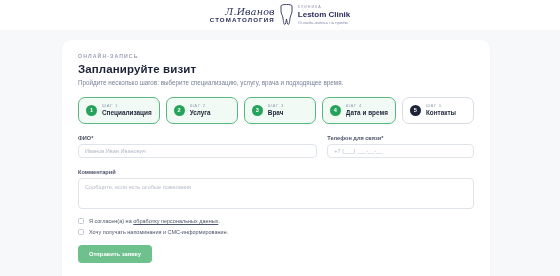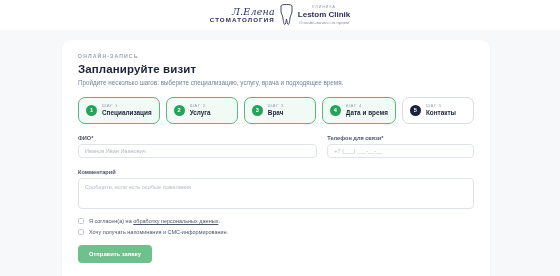--- a/index.html
+++ b/index.html
@@ -31,21 +31,21 @@
   }
   .logo-stoma {
     font-size: 6.2px;
     letter-spacing: 1.1px;
     color: #2b2f5e;
     font-weight: 700;
     display: block;
     margin-top: 1px;
   }
   .tooth-mark { width: 15px; height: 22px; display: block; }
-  .logo-right { line-height: 1.25; text-align: center; }
+  .logo-right { line-height: 1.25; }
   .logo-kw { font-size: 3.6px; letter-spacing: 1px; color: #8d90ad; display: block; }
   .logo-name { font-size: 8px; font-weight: 700; color: #2b2f5e; display: block; }
   .logo-sub { font-size: 4.3px; color: #8d90ad; display: block; }
 
   
   .page {
     position: absolute;
     top: 30px; left: 0; right: 0; bottom: 0;
     background: #f7f8fa;
     padding: 10px 0 0 12px;
@@ -198,21 +198,21 @@
     padding: 6px 11px;
     cursor: pointer;
   }
 </style>
 </head>
 <body>
 
 <div class="topbar">
   <div class="logo">
     <div class="logo-left">
-      <span class="logo-script">Л.Елена</span>
+      <span class="logo-script">Л.Иванов</span>
       <span class="logo-stoma">СТОМАТОЛОГИЯ</span>
     </div>
     <svg class="tooth-mark" viewBox="0 0 15 22">
       <path d="M2 2 C2 1 4 0.5 7.5 0.5 C11 0.5 13 1 13 2 L13 7 C13 10 11.5 11 11 14 C10.7 17 10.3 20.5 9.2 20.5 C8.2 20.5 8.1 17 7.5 15 C6.9 17 6.8 20.5 5.8 20.5 C4.7 20.5 4.3 17 4 14 C3.5 11 2 10 2 7 Z" fill="none" stroke="#2b2f5e" stroke-width="0.9"></path>
     </svg>
     <div class="logo-right">
       <span class="logo-kw">КЛИНИКА</span>
       <span class="logo-name">Lestom Clinik</span>
       <span class="logo-sub">Онлайн-запись на приём</span>
     </div>

